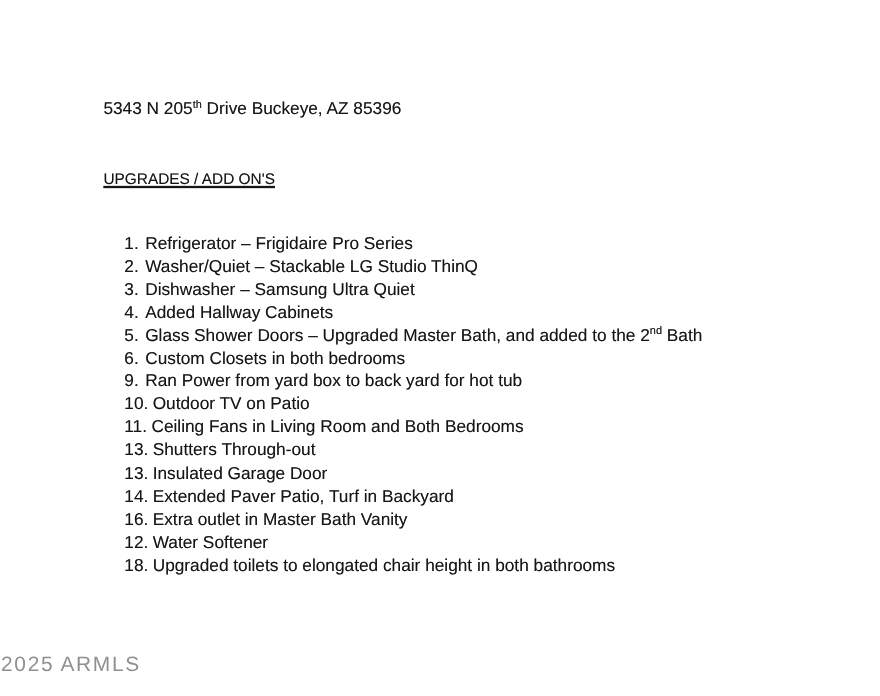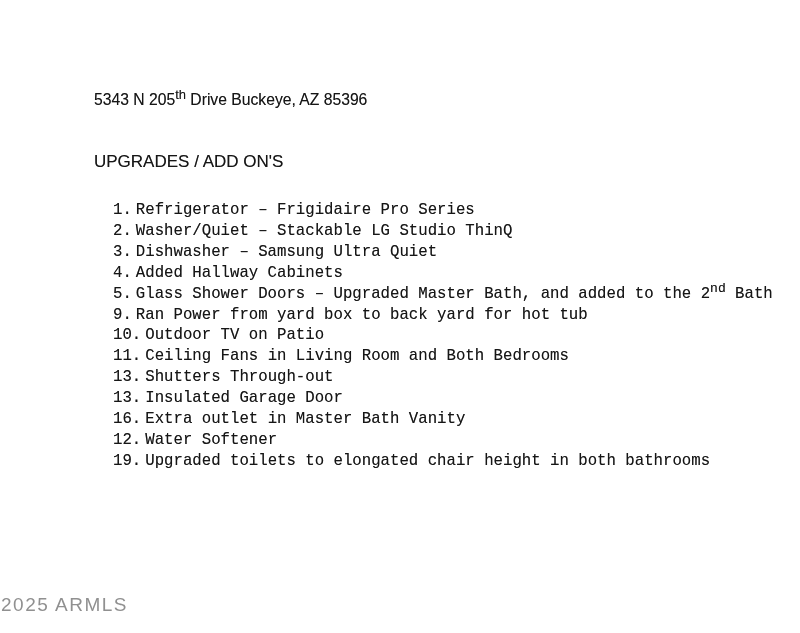--- a/index.html
+++ b/index.html
@@ -17,43 +17,43 @@
   .address {
     position: absolute;
     left: 94px;
     top: 90px;
     font-size: 15.7px;
     line-height: 20.9px;
     white-space: nowrap;
     text-shadow: 0 0 0.4px rgba(0,0,0,0.45);
   }
   sup.ss {
-    font-size: 13px;
+    font-size: 10px;
     vertical-align: super;
     line-height: 0;
   }
   .doc-title {
     position: absolute;
     left: 94px;
     top: 152px;
-    font-size: 17px;
+    font-size: 14px;
     line-height: 20.9px;
     white-space: nowrap;
+    text-decoration: underline;
     text-decoration-thickness: 1.5px;
     text-underline-offset: 2px;
     text-shadow: 0 0 0.4px rgba(0,0,0,0.45);
   }
   .upgrades-list {
     position: absolute;
     left: 113px;
-    top: 200px;
+    top: 212px;
     font-size: 15.7px;
     line-height: 20.9px;
     text-shadow: 0 0 0.4px rgba(0,0,0,0.45);
-    font-family: Liberation Mono, monospace;
   }
   .item { white-space: nowrap; }
   .num {
     display: inline-block;
     min-width: 15px;
     margin-right: 4px;
   }
   .watermark {
     position: absolute;
     left: 1px;
@@ -74,25 +74,27 @@
   <div class="address"><span>5343 N 205</span><sup class="ss">th</sup><span> Drive Buckeye, AZ 85396</span></div>
 
   <div class="doc-title">UPGRADES / ADD ON'S</div>
 
   <div class="upgrades-list">
     <div class="item"><span class="num">1.</span><span>Refrigerator – Frigidaire Pro Series</span></div>
     <div class="item"><span class="num">2.</span><span>Washer/Quiet – Stackable LG Studio ThinQ</span></div>
     <div class="item"><span class="num">3.</span><span>Dishwasher – Samsung Ultra Quiet</span></div>
     <div class="item"><span class="num">4.</span><span>Added Hallway Cabinets</span></div>
     <div class="item"><span class="num">5.</span><span><span>Glass Shower Doors – Upgraded Master Bath, and added to the 2</span><sup class="ss">nd</sup><span> Bath</span></span></div>
+    <div class="item"><span class="num">6.</span><span>Custom Closets in both bedrooms</span></div>
     <div class="item"><span class="num">9.</span><span>Ran Power from yard box to back yard for hot tub</span></div>
     <div class="item"><span class="num">10.</span><span>Outdoor TV on Patio</span></div>
     <div class="item"><span class="num">11.</span><span>Ceiling Fans in Living Room and Both Bedrooms</span></div>
     <div class="item"><span class="num">13.</span><span>Shutters Through-out</span></div>
     <div class="item"><span class="num">13.</span><span>Insulated Garage Door</span></div>
+    <div class="item"><span class="num">14.</span><span>Extended Paver Patio, Turf in Backyard</span></div>
     <div class="item"><span class="num">16.</span><span>Extra outlet in Master Bath Vanity</span></div>
     <div class="item"><span class="num">12.</span><span>Water Softener</span></div>
-    <div class="item"><span class="num">19.</span><span>Upgraded toilets to elongated chair height in both bathrooms</span></div>
+    <div class="item"><span class="num">18.</span><span>Upgraded toilets to elongated chair height in both bathrooms</span></div>
   </div>
 
   <div class="watermark">2025 ARMLS</div>
 
 </div>
 
 </body></html>

